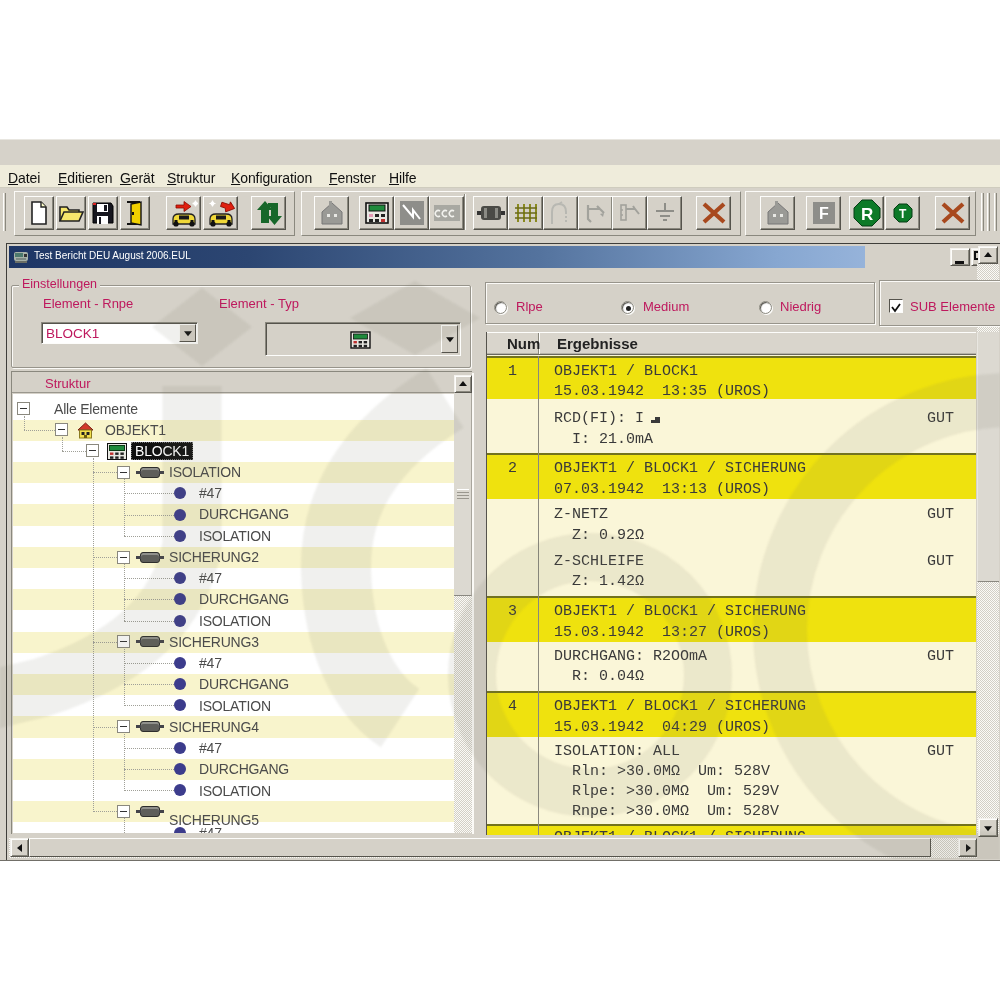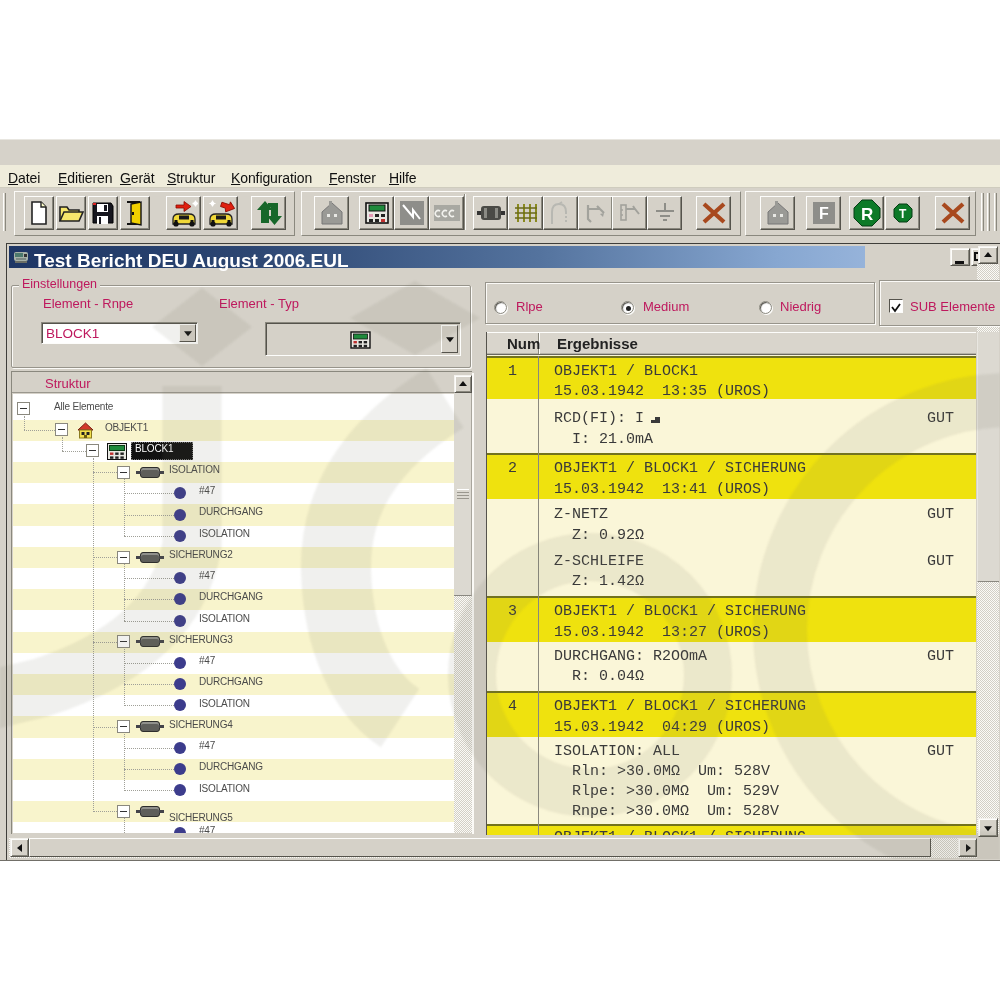--- a/index.html
+++ b/index.html
@@ -13,31 +13,31 @@
 .menu u{text-decoration:underline}
 .toolbar{position:absolute;left:0;top:48px;width:1000px;height:51px;background:#d6d2c9}
 .panel{position:absolute;top:3px;height:45px;background:#d6d2c9;border-top:1px solid #fcfbf8;border-left:1px solid #fcfbf8;border-right:1px solid #8a887e;border-bottom:1px solid #8a887e}
 .tb{position:absolute;top:8px;width:30px;height:34px;background:#d5d1c8;border-top:1px solid #fdfdfb;border-left:1px solid #fdfdfb;border-right:1px solid #55534c;border-bottom:1px solid #55534c;box-shadow:inset -1px -1px 0 #8a887e}
 .tb svg{position:absolute;left:50%;top:50%;transform:translate(-50%,-50%)}
 .tbw{width:35px}
 .sep{position:absolute;top:6px;width:2px;height:36px;border-left:1px solid #8a887e;border-right:1px solid #fdfdfb}
 .grip{position:absolute;top:5px;width:3px;height:38px;border-left:1px solid #fdfdfb;border-right:1px solid #8a887e;background:#d6d2c9}
 
 #child{position:absolute;left:6px;top:103px;width:994px;height:619px;background:#d5d1c8;border:1px solid #3f3e3a;border-right:none}
-.ctbar{position:absolute;left:2px;top:2px;width:856px;height:22px;color:#fff;font-weight:bold;font-size:19px;background:linear-gradient(90deg,#1e3665 0%,#2c4672 28%,#54739e 62%,#87a7d1 90%,#96b3da 100%)}
+.ctbar{position:absolute;left:2px;top:2px;width:856px;height:22px;color:#fff;font-weight:normal;font-size:10px;background:linear-gradient(90deg,#1e3665 0%,#2c4672 28%,#54739e 62%,#87a7d1 90%,#96b3da 100%)}
 .etch{position:absolute;border:1px solid #97948b;box-shadow:1px 1px 0 #fbfaf7,inset 1px 1px 0 #fbfaf7}
 .lbl{position:absolute;font-size:13px;color:#be185d}
 .sunk{border-top:1px solid #8a887e;border-left:1px solid #8a887e;border-bottom:1px solid #fdfdfb;border-right:1px solid #fdfdfb;box-shadow:inset 1px 1px 0 #55534c}
 .combo-btn{position:absolute;background:#d5d1c8;border-top:1px solid #fdfdfb;border-left:1px solid #fdfdfb;border-right:1px solid #55534c;border-bottom:1px solid #55534c}
 .arr-d{width:0;height:0;border-left:4px solid transparent;border-right:4px solid transparent;border-top:5px solid #111;position:absolute;left:50%;top:50%;transform:translate(-50%,-35%)}
 .arr-u{width:0;height:0;border-left:4px solid transparent;border-right:4px solid transparent;border-bottom:5px solid #111;position:absolute;left:50%;top:50%;transform:translate(-50%,-60%)}
 .arr-l{width:0;height:0;border-top:4px solid transparent;border-bottom:4px solid transparent;border-right:5px solid #111;position:absolute;left:50%;top:50%;transform:translate(-60%,-50%)}
 .arr-r{width:0;height:0;border-top:4px solid transparent;border-bottom:4px solid transparent;border-left:5px solid #111;position:absolute;left:50%;top:50%;transform:translate(-40%,-50%)}
 .dither{background-color:#fbfaf6;background-image:linear-gradient(45deg,#d2cfc6 25%,transparent 25%,transparent 75%,#d2cfc6 75%),linear-gradient(45deg,#d2cfc6 25%,transparent 25%,transparent 75%,#d2cfc6 75%);background-size:2px 2px;background-position:0 0,1px 1px}
-.tree-lbl{position:absolute;font-size:10px;letter-spacing:-0.2px;color:#4b4b4b;white-space:nowrap}
+.tree-lbl{position:absolute;font-size:14px;letter-spacing:-0.2px;color:#4b4b4b;white-space:nowrap}
 .dotv{position:absolute;width:1px;border-left:1px dotted #a0a098}
 .doth{position:absolute;height:1px;border-top:1px dotted #a0a098}
 .exp{position:absolute;width:13px;height:13px;background:#fff;border:1px solid #8a887e}
 .exp::after{content:"";position:absolute;left:2px;top:5px;width:7px;height:1px;background:#333}
 .bull{position:absolute;width:12px;height:12px;border-radius:50%;background:#3c3c8c}
 .mono{font-family:"Liberation Mono",monospace;font-size:15px;color:#3a3a3a;white-space:pre}
 .ys{position:absolute;left:0;width:100%;background:#f8f4cc}
 .ysec{position:absolute;left:0;width:490px;background:#efe20e;border-top:2px solid #73731c}
 .radio{width:13px;height:13px;border-radius:50%;background:#fff;border:1px solid #8a887e;box-shadow:inset 1px 1px 1px #55534c,1px 1px 0 #fdfdfb}
 .radio.sel::after{content:"";position:absolute;left:4px;top:4px;width:5px;height:5px;border-radius:50%;background:#222}
@@ -438,21 +438,21 @@
     <div class="mono abs" style="left:67px;top:31px">OBJEKT1 / BLOCK1</div>
     <div class="mono abs" style="left:67px;top:51px">15.03.1942  13:35 (UROS)</div>
     <div class="mono abs" style="left:67px;top:78px">RCD(FI): I</div>
     <svg class="abs" style="left:160px;top:81px" width="14" height="11">
           <path d="M0 10 h4 v-3 h4 v-3 h5 v6 z" fill="#3a3a3a"></path>
         </svg>
     <div class="mono abs" style="left:440px;top:78px">GUT</div>
     <div class="mono abs" style="left:85px;top:99px">I: 21.0mA</div>
     <div class="mono abs" style="left:21px;top:128px">2</div>
     <div class="mono abs" style="left:67px;top:128px">OBJEKT1 / BLOCK1 / SICHERUNG</div>
-    <div class="mono abs" style="left:67px;top:149px">15.03.1942  13:41 (UROS)</div>
+    <div class="mono abs" style="left:67px;top:149px">07.03.1942  13:13 (UROS)</div>
     <div class="mono abs" style="left:67px;top:174px">Z-NETZ</div>
     <div class="mono abs" style="left:440px;top:174px">GUT</div>
     <div class="mono abs" style="left:85px;top:195px">Z: 0.92Ω</div>
     <div class="mono abs" style="left:67px;top:221px">Z-SCHLEIFE</div>
     <div class="mono abs" style="left:440px;top:221px">GUT</div>
     <div class="mono abs" style="left:85px;top:241px">Z: 1.42Ω</div>
     <div class="mono abs" style="left:21px;top:271px">3</div>
     <div class="mono abs" style="left:67px;top:271px">OBJEKT1 / BLOCK1 / SICHERUNG</div>
     <div class="mono abs" style="left:67px;top:292px">15.03.1942  13:27 (UROS)</div>
     <div class="mono abs" style="left:67px;top:316px">DURCHGANG: R2OOmA</div>

